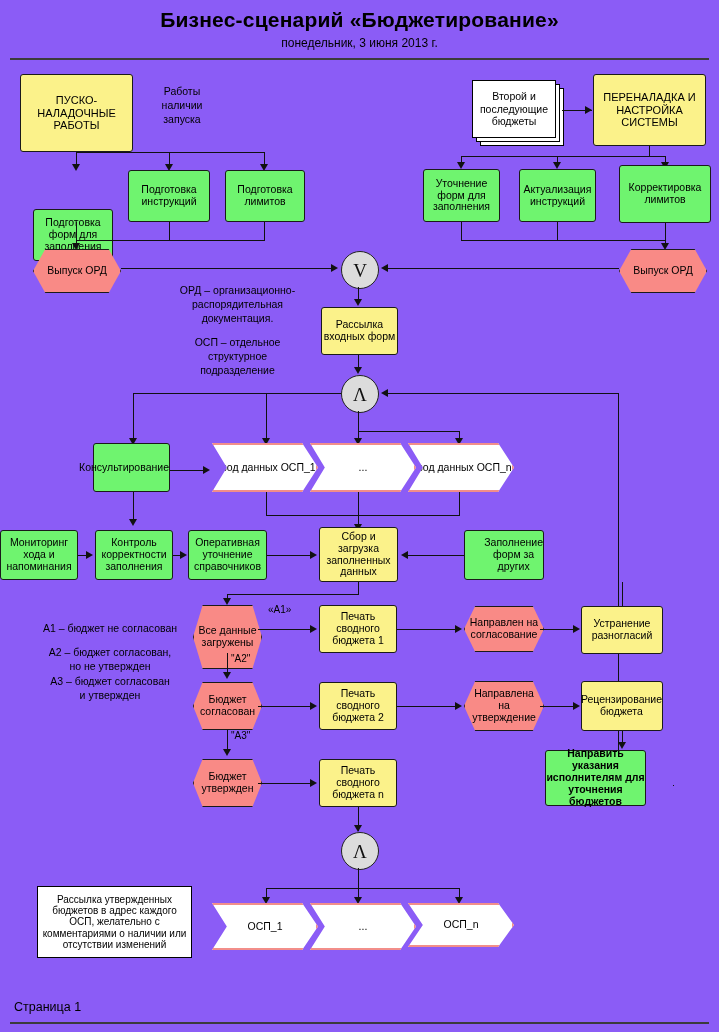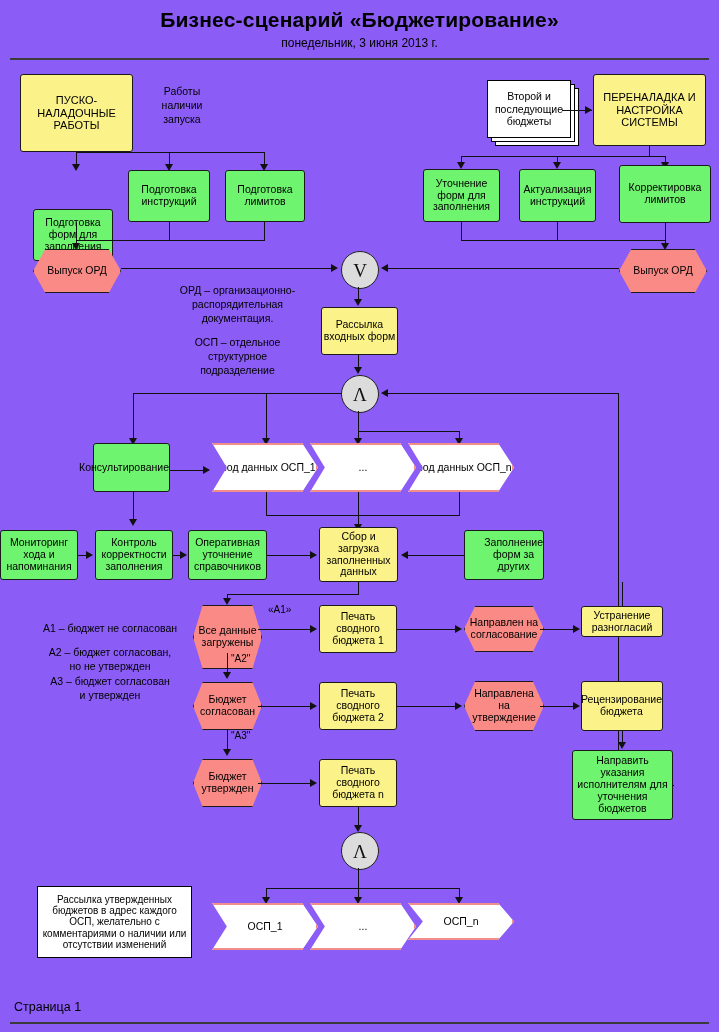--- a/index.html
+++ b/index.html
@@ -52,21 +52,21 @@
 
   
   .gw{
     position:absolute;width:36px;height:36px;border-radius:50%;
     background:#dcdcdc;border:1.6px solid #222;
     display:flex;align-items:center;justify-content:center;
     font-size:19px;line-height:1;color:#111;font-family:"Liberation Serif",serif;
   }
 
   
-  .multidoc{position:absolute;margin-left:15px;}
+  .multidoc{position:absolute;}
   .multidoc .sheet{
     position:absolute;background:#fff;border:1.3px solid #000;box-sizing:border-box;
   }
   .multidoc .txt{
     position:absolute;left:0;top:0;width:100%;height:100%;
     display:flex;align-items:center;justify-content:center;text-align:center;
     font-size:10.5px;line-height:1.2;color:#000;
   }
 
   
@@ -330,33 +330,33 @@
   </div>
   <div class="node hex" style="left:464px;top:681px;width:80px;height:50px;">
     <span>Направлена на утверждение</span>
   </div>
 
   <div class="hline" style="left:540px;top:629px;width:37px;"></div>
   <div class="ar right" style="left:573px;top:624.5px;"></div>
   <div class="hline" style="left:540px;top:706px;width:37px;"></div>
   <div class="ar right" style="left:573px;top:701.5px;"></div>
 
-  <div class="node rbox yellow" style="left:581px;top:606px;width:82px;height:31px;">
+  <div class="node rbox yellow" style="left:581px;top:606px;width:82px;height:48px;">
     <span>Устранение разногласий</span>
   </div>
   <div class="node rbox yellow" style="left:581px;top:681px;width:82px;height:50px;">
     <span>Рецензирование бюджета</span>
   </div>
 
   <div class="vline" style="left:622px;top:582px;height:24px;"></div>
 
   <div class="vline" style="left:622px;top:731px;height:14px;"></div>
   <div class="ar down" style="left:617.5px;top:742px;"></div>
 
-  <div class="node rbox green" style="left:572px;top:750px;width:101px;height:70px;">
+  <div class="node rbox green" style="left:545px;top:750px;width:101px;height:56px;font-weight:bold;">
     <span>Направить указания исполнителям для уточнения бюджетов</span>
   </div>
   <div class="hline" style="left:673px;top:785px;width:-0px;"></div>
   <div class="hline" style="left:673px;top:785px;width:1px;"></div>
 
   <div class="vline" style="left:358px;top:807px;height:24px;"></div>
   <div class="ar down" style="left:353.5px;top:825px;"></div>
   <div class="gw" style="left:341px;top:832px;">
     <span>Λ</span>
   </div>
@@ -369,21 +369,21 @@
   <div class="ar down" style="left:261.5px;top:897px;"></div>
   <div class="ar down" style="left:353.5px;top:897px;"></div>
   <div class="ar down" style="left:454.5px;top:897px;"></div>
 
   <div class="node chev" style="left:212px;top:903px;width:106px;height:47px;">
     <span>ОСП_1</span>
   </div>
   <div class="node chev" style="left:310px;top:903px;width:106px;height:47px;">
     <span>...</span>
   </div>
-  <div class="node chev" style="left:408px;top:903px;width:106px;height:37px;text-align:right;">
+  <div class="node chev" style="left:408px;top:903px;width:106px;height:44px;text-align:right;">
     <span>ОСП_n</span>
   </div>
 
   <div class="node plainbox" style="left:37px;top:886px;width:155px;height:72px;font-size:10px;">
     <span style="padding:0 4px;">Рассылка утвержденных бюджетов в адрес каждого ОСП, желательно с комментариями о наличии или отсутствии изменений</span>
   </div>
 
   <div id="ftr-page">Страница 1</div>
   <div id="ftr-rule"></div>
 

